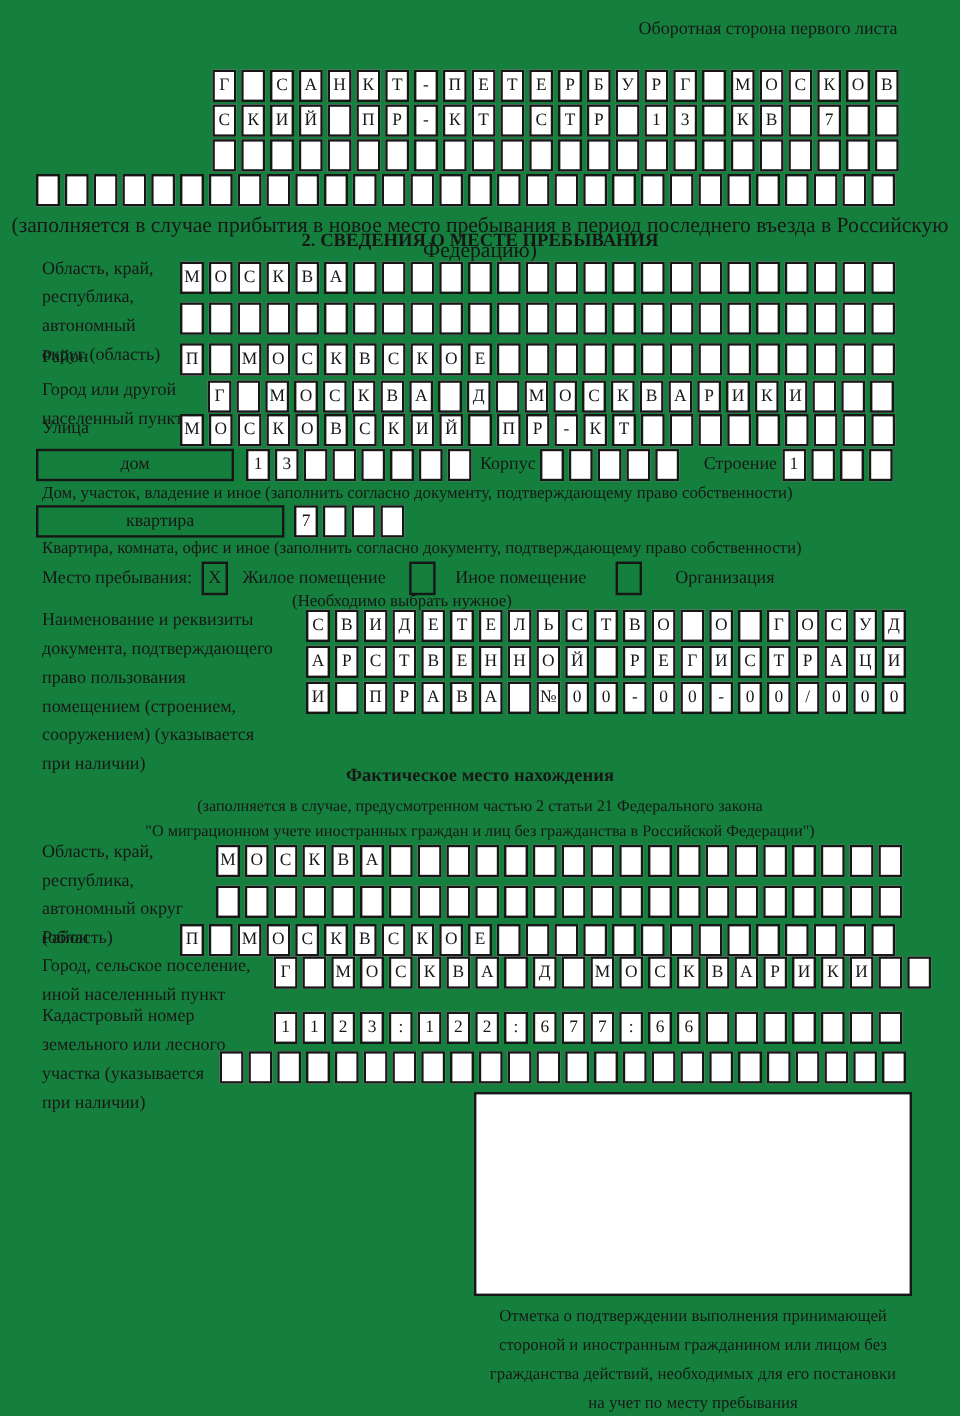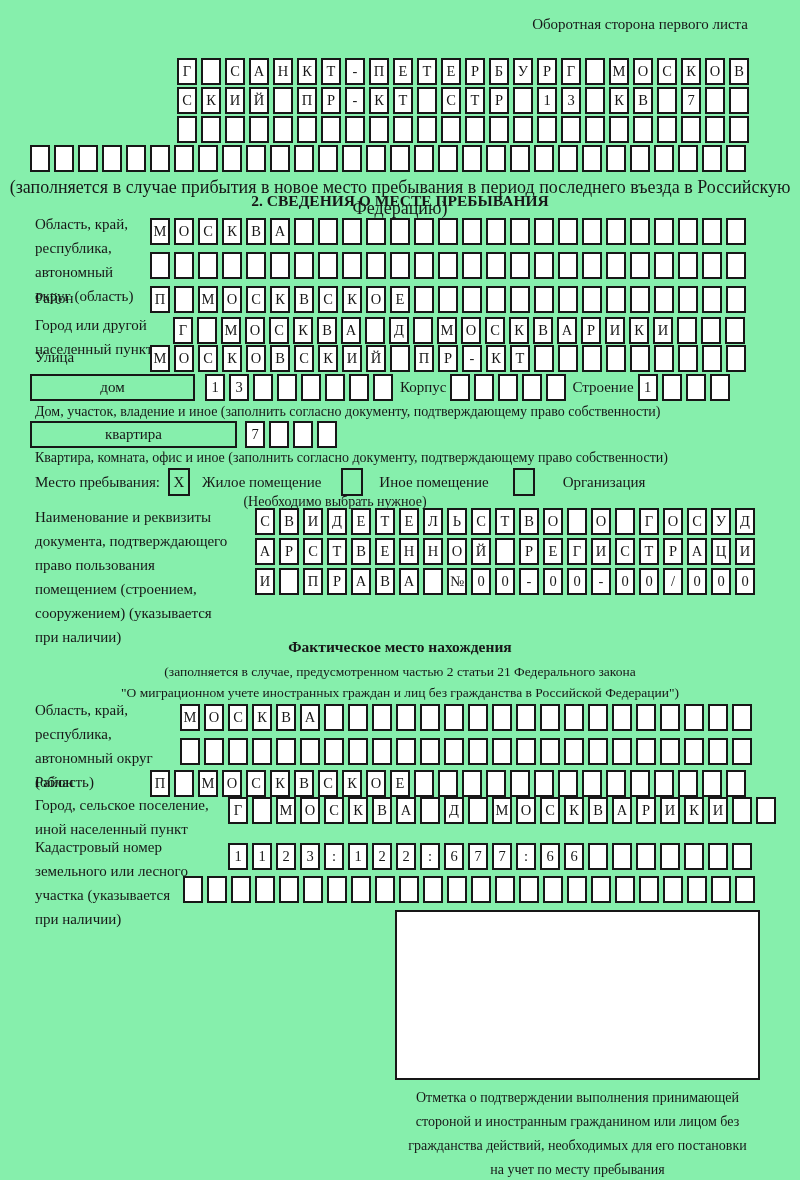--- a/index.html
+++ b/index.html
@@ -1,16 +1,16 @@
 <!DOCTYPE html>
 <html><head>
 <meta charset="utf-8">
 <style>
   html,body{margin:0;padding:0;background:#fff;}
-  .sheet{position:relative;width:800px;height:1180px;background:#86efac;overflow:hidden;
+  .sheet{position:relative;width:800px;height:1180px;background:#15803d;overflow:hidden;
          font-family:"Liberation Serif",serif;color:#171717;}
   .abs{position:absolute;}
   .lbl{position:absolute;left:35px;font-size:15px;line-height:24px;white-space:pre-line;}
   .row{display:flex;}
   .cell{flex:none;width:20px;height:27px;margin-right:4px;border:2px solid #171717;
         box-sizing:border-box;display:flex;align-items:center;justify-content:center;
         font-size:14.5px;background:#fff;}
   .wbox{flex:none;height:27px;border:2px solid #171717;box-sizing:border-box;
         display:flex;align-items:center;justify-content:center;font-size:15px;}
   .chk{flex:none;width:22px;height:28px;border:2px solid #171717;box-sizing:border-box;
@@ -361,21 +361,21 @@
         <span class="cell"></span>
       </div>
     <div class="inline-lbl" style="margin-left:3px;">Корпус</div>
     <div class="row" style="margin-left:4px;">
         <span class="cell"></span>
         <span class="cell"></span>
         <span class="cell"></span>
         <span class="cell"></span>
         <span class="cell"></span>
       </div>
-    <div class="inline-lbl" style="margin-left:2px;">Строение</div>
+    <div class="inline-lbl" style="margin-left:16px;">Строение</div>
     <div class="row" style="margin-left:4px;">
         <span class="cell">1</span>
         <span class="cell"></span>
         <span class="cell"></span>
         <span class="cell"></span>
       </div>
   </div>
   <div id="s2-house-note" class="abs note14">Дом, участок, владение и иное (заполнить согласно документу, подтверждающему право собственности)</div>
 
   <div id="s2-apt" class="abs">

